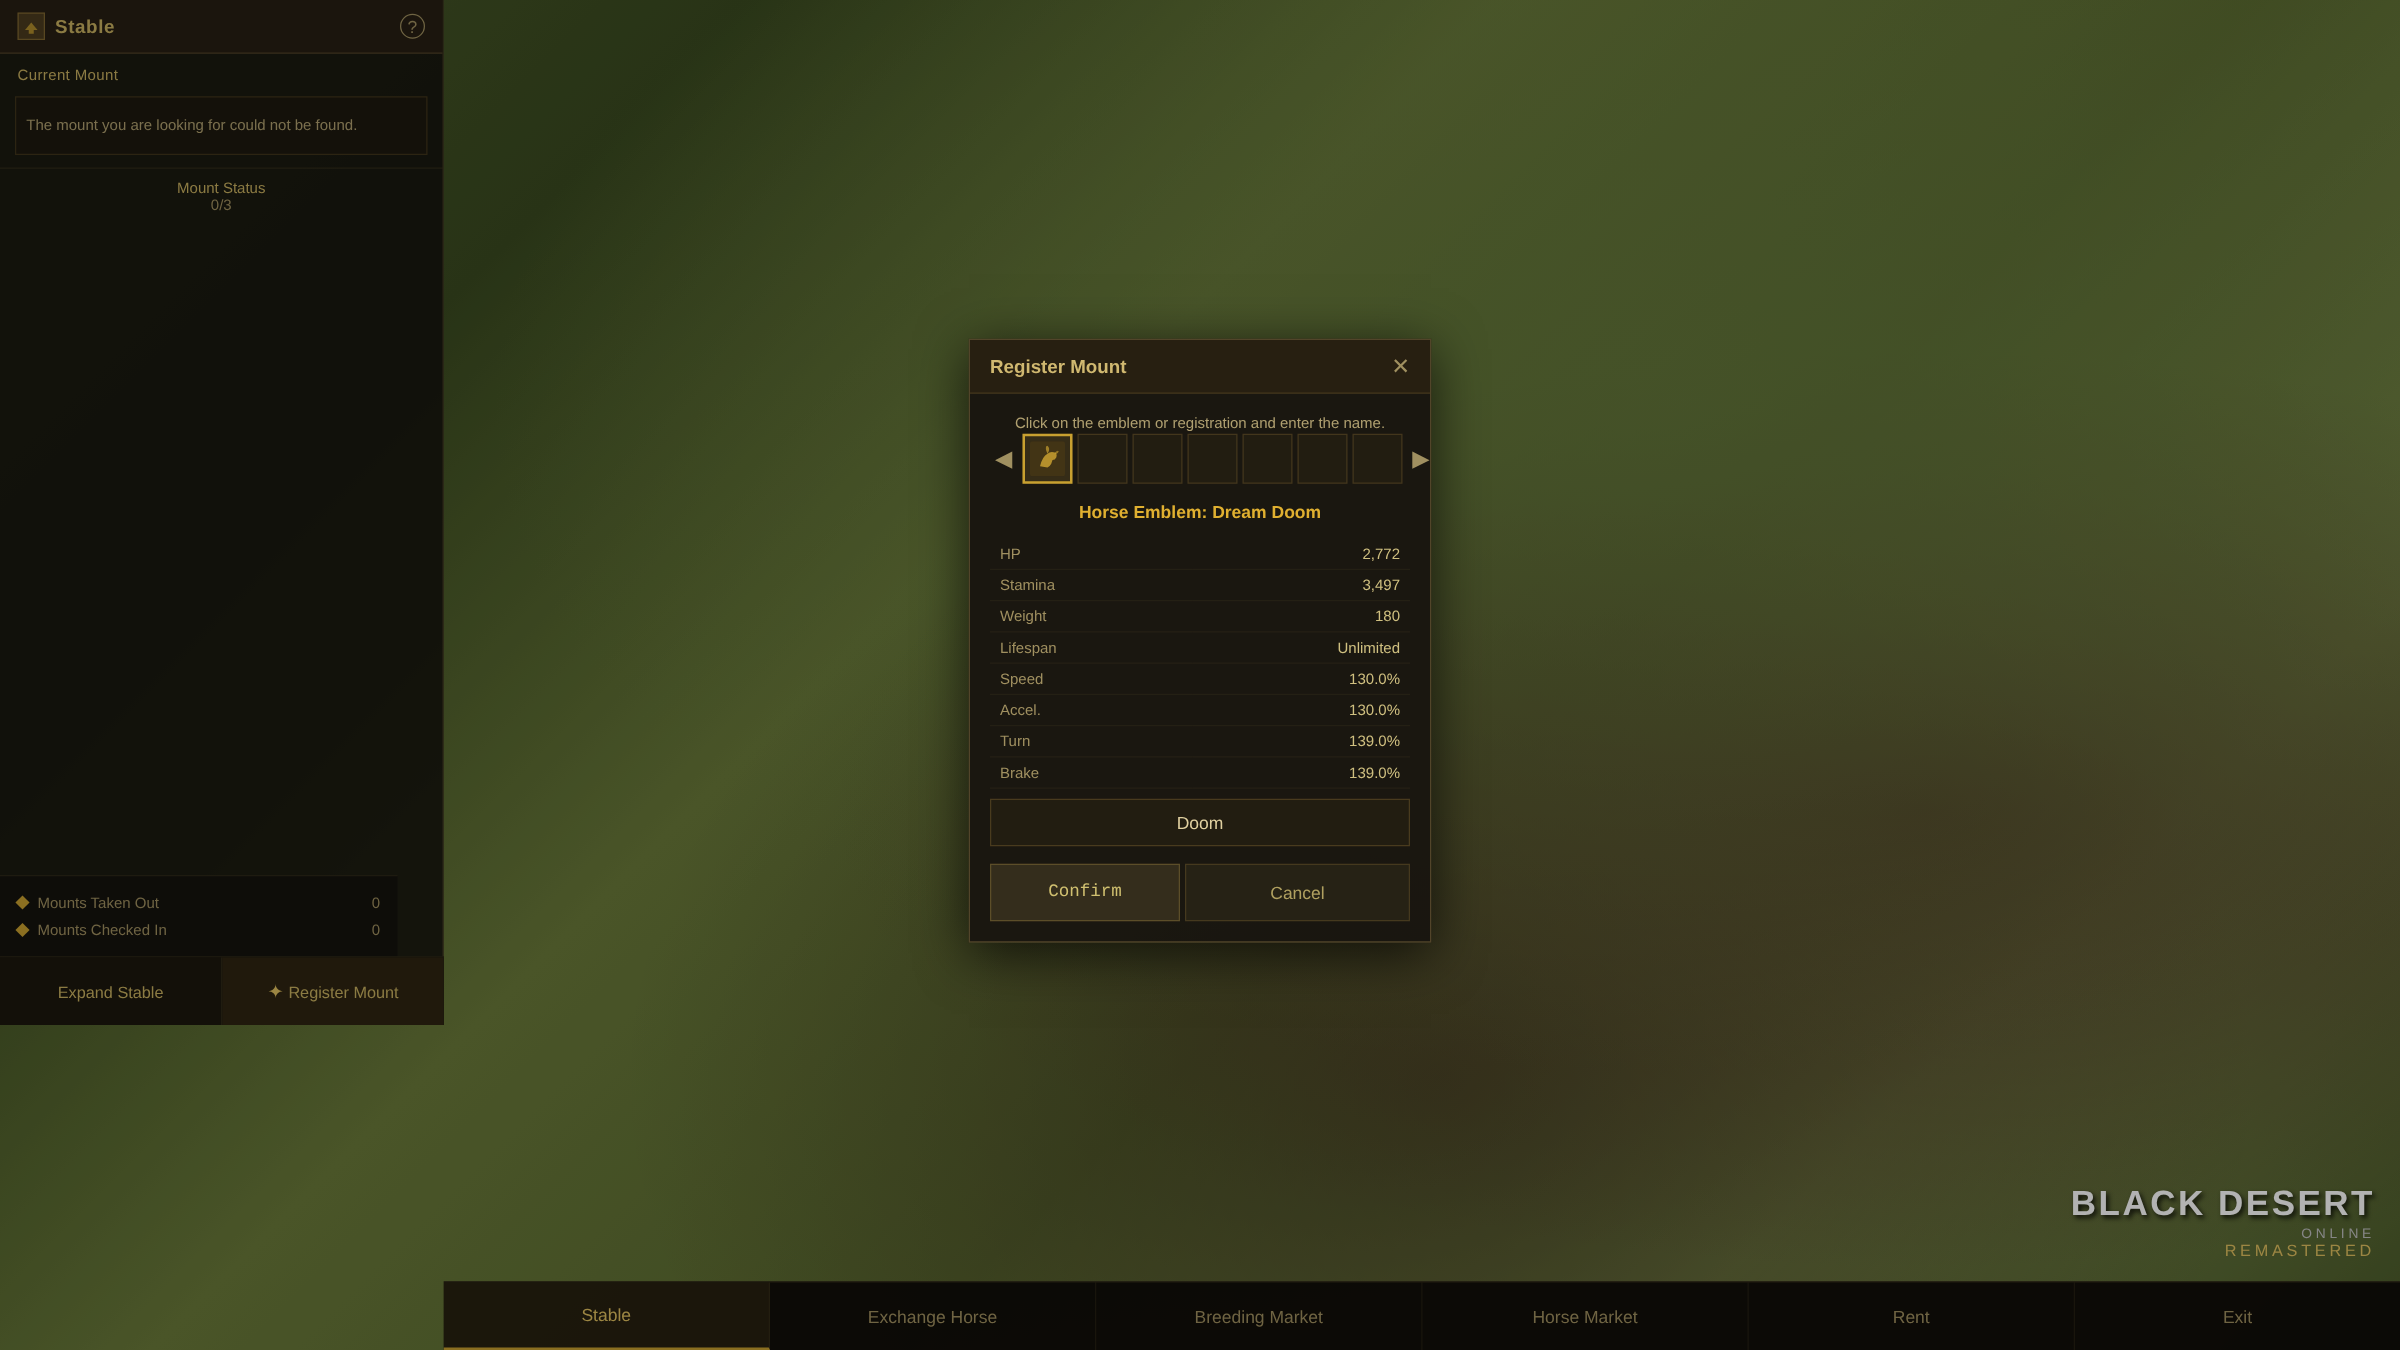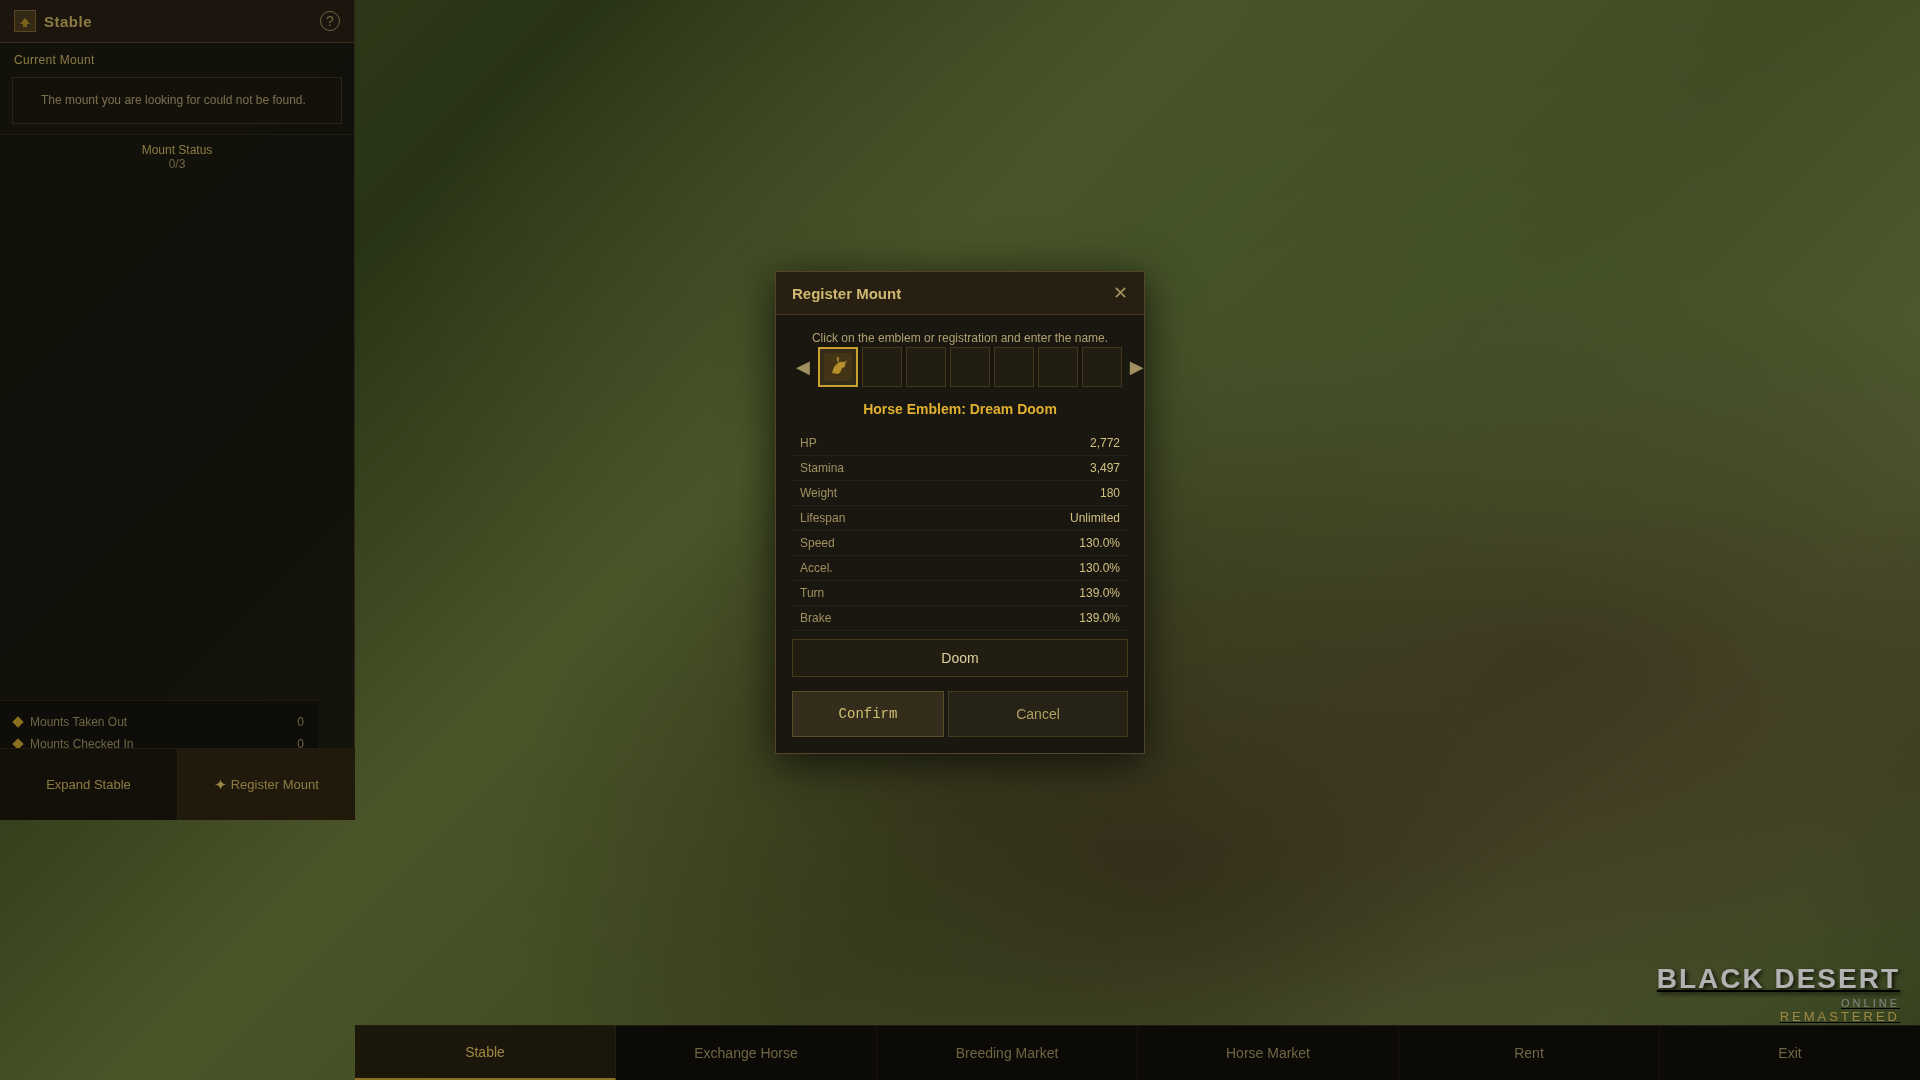--- a/index.html
+++ b/index.html
@@ -93,21 +93,21 @@
       color: #c8b060;
       font-size: 12px;
       padding: 10px 14px 6px;
       letter-spacing: 0.3px;
     }
 
     .current-mount-box {
       margin: 4px 12px 10px;
       background: rgba(30, 25, 15, 0.8);
       border: 1px solid rgba(100, 80, 40, 0.5);
-      padding: 14px 28px;
+      padding: 14px 8px;
       color: #b0a070;
       font-size: 12px;
       line-height: 1.4;
     }
 
     .mount-status-row {
       display: flex;
       justify-content: space-between;
       align-items: center;
       padding: 8px 14px;
@@ -164,21 +164,21 @@
     .stat-value {
       color: #a09060;
       font-size: 12px;
     }
 
     .bottom-buttons {
       position: absolute;
       bottom: 0;
       left: 0;
       width: 355px;
-      height: 72px;
+      height: 55px;
       display: flex;
       background: rgba(15, 12, 8, 0.95);
       border-top: 1px solid rgba(80, 70, 40, 0.5);
     }
 
     .btn-expand {
       flex: 1;
       background: rgba(30, 25, 15, 0.9);
       border: none;
       border-right: 1px solid rgba(80, 70, 40, 0.5);
@@ -414,25 +414,24 @@
       color: #b0a060;
       font-size: 14px;
       cursor: pointer;
       font-family: inherit;
       transition: background 0.15s;
     }
 
     
     .bdo-logo {
       position: absolute;
-      bottom: 56px;
+      bottom: 72px;
       right: 20px;
       z-index: 10;
       text-align: right;
-      text-decoration: underline;
     }
 
     .bdo-title {
       color: #ffffff;
       font-size: 28px;
       font-weight: 900;
       letter-spacing: 2px;
       text-shadow: 2px 2px 4px rgba(0,0,0,0.8);
       line-height: 1;
     }

